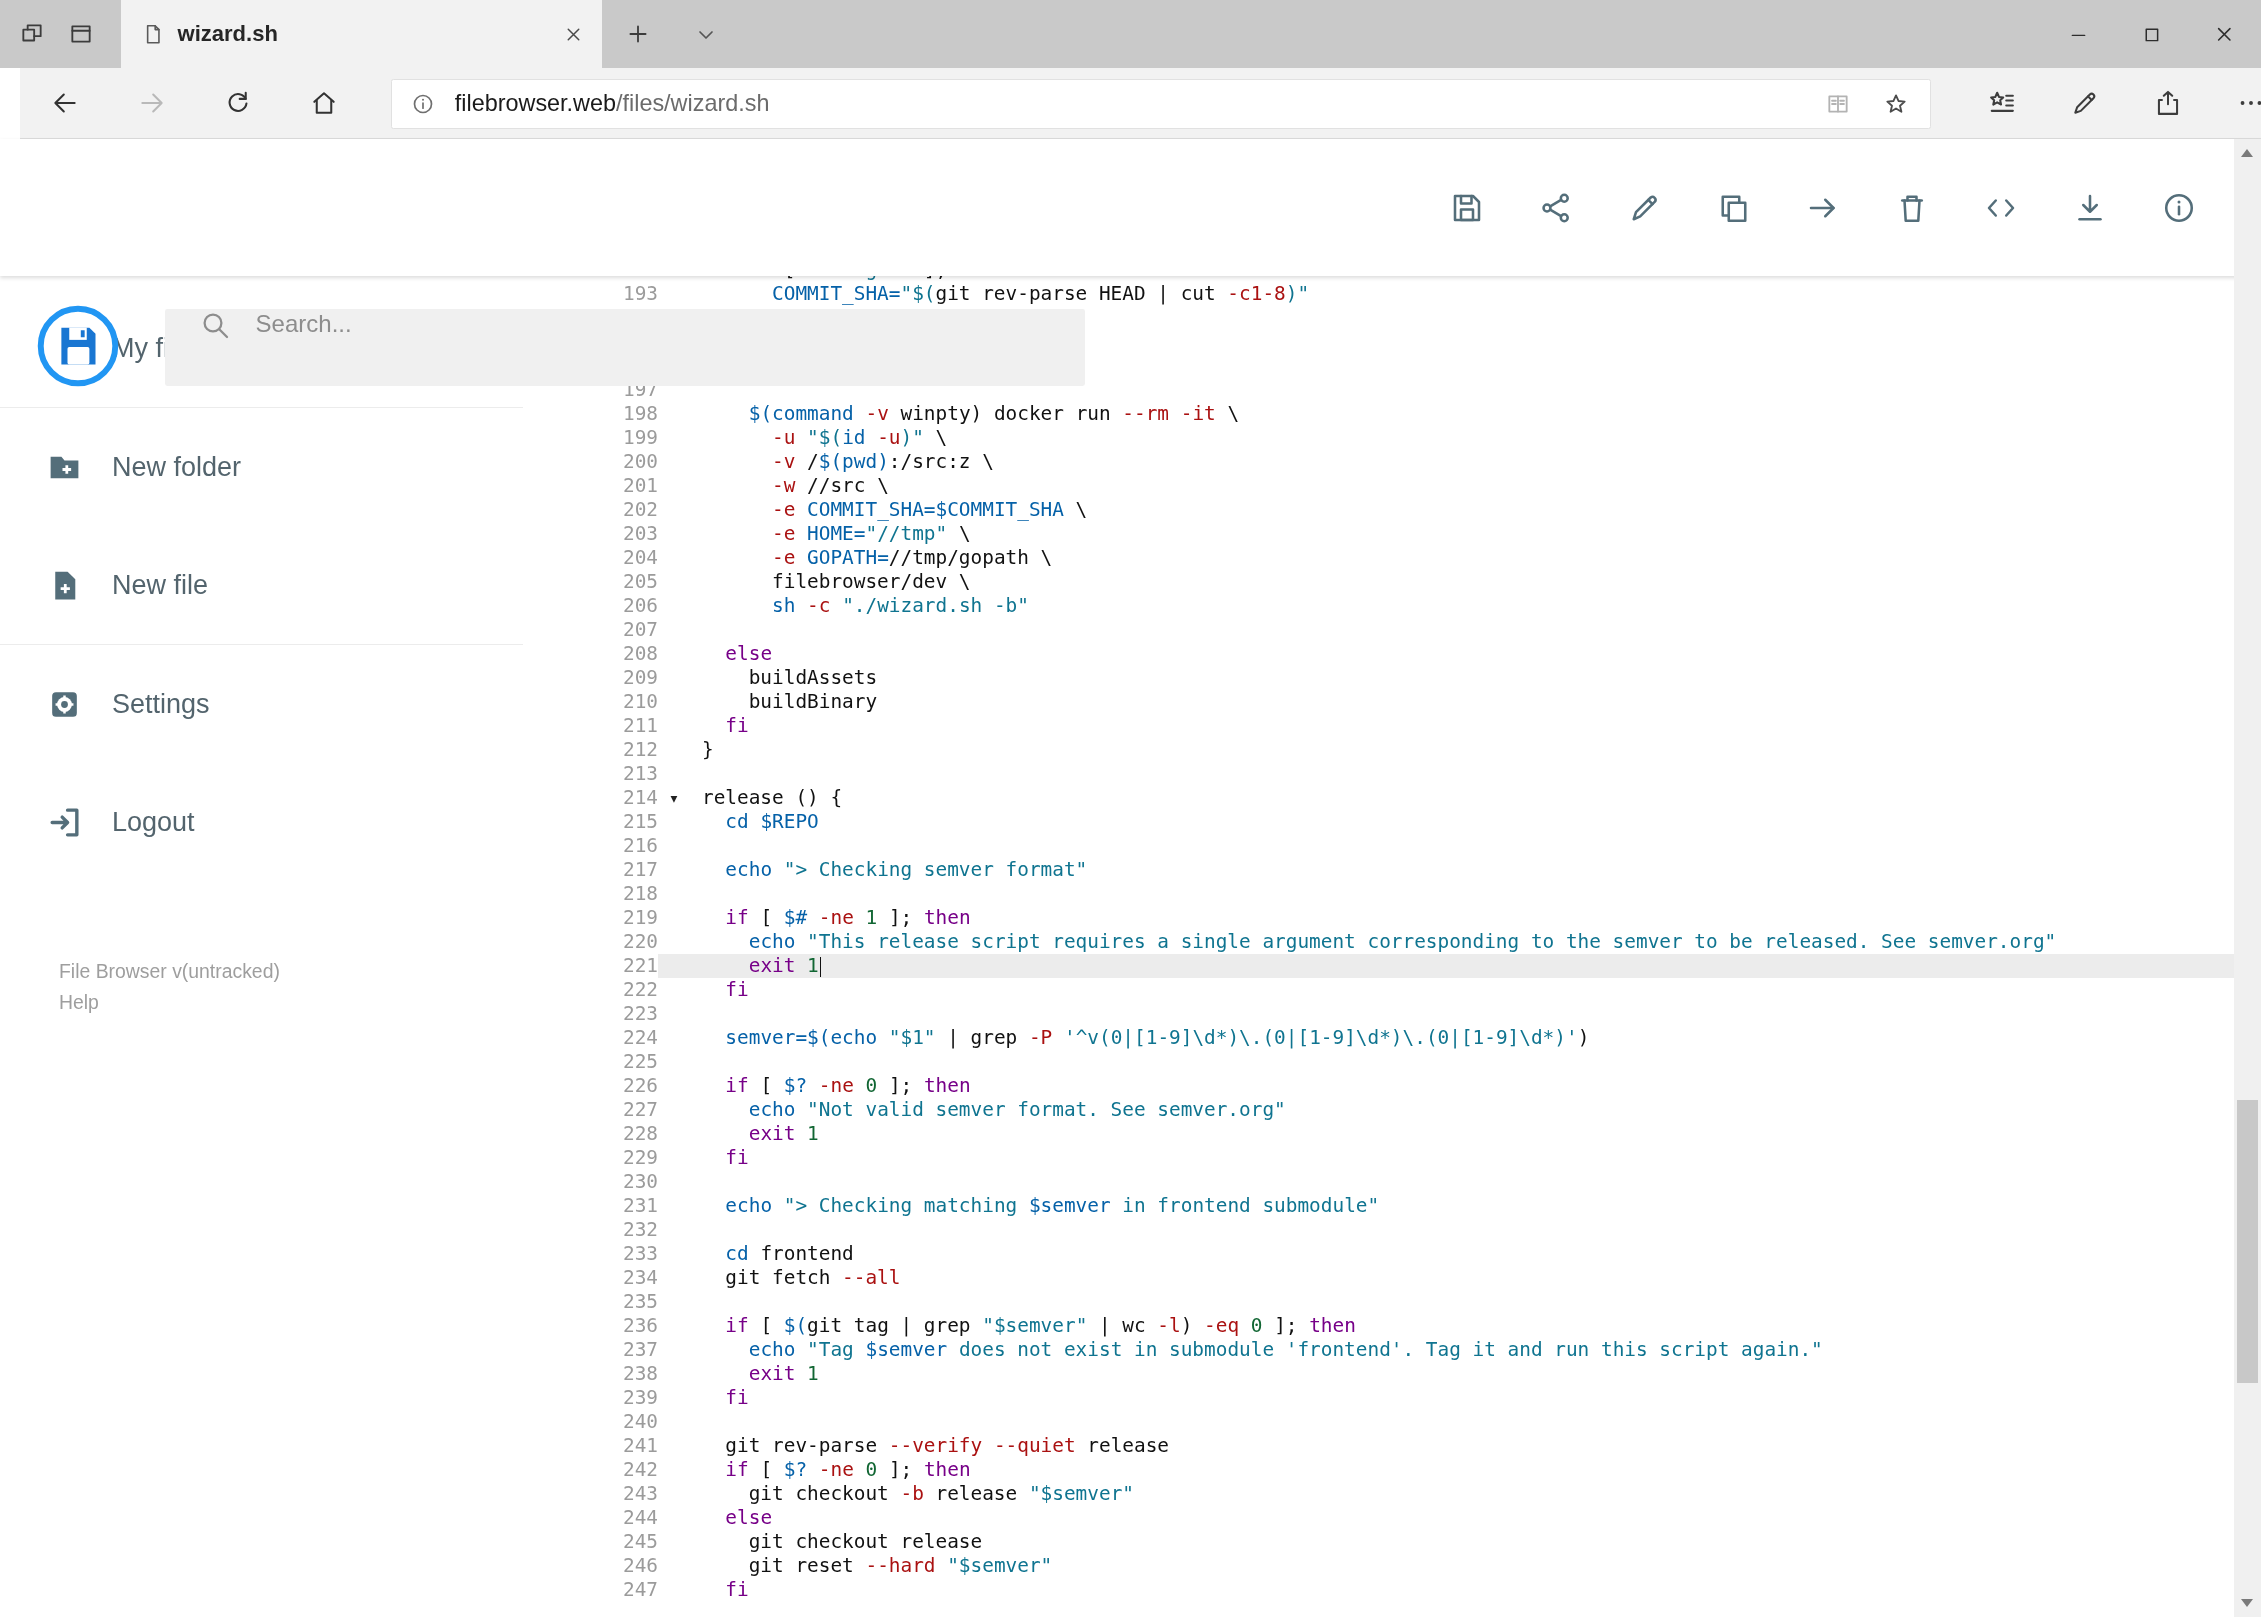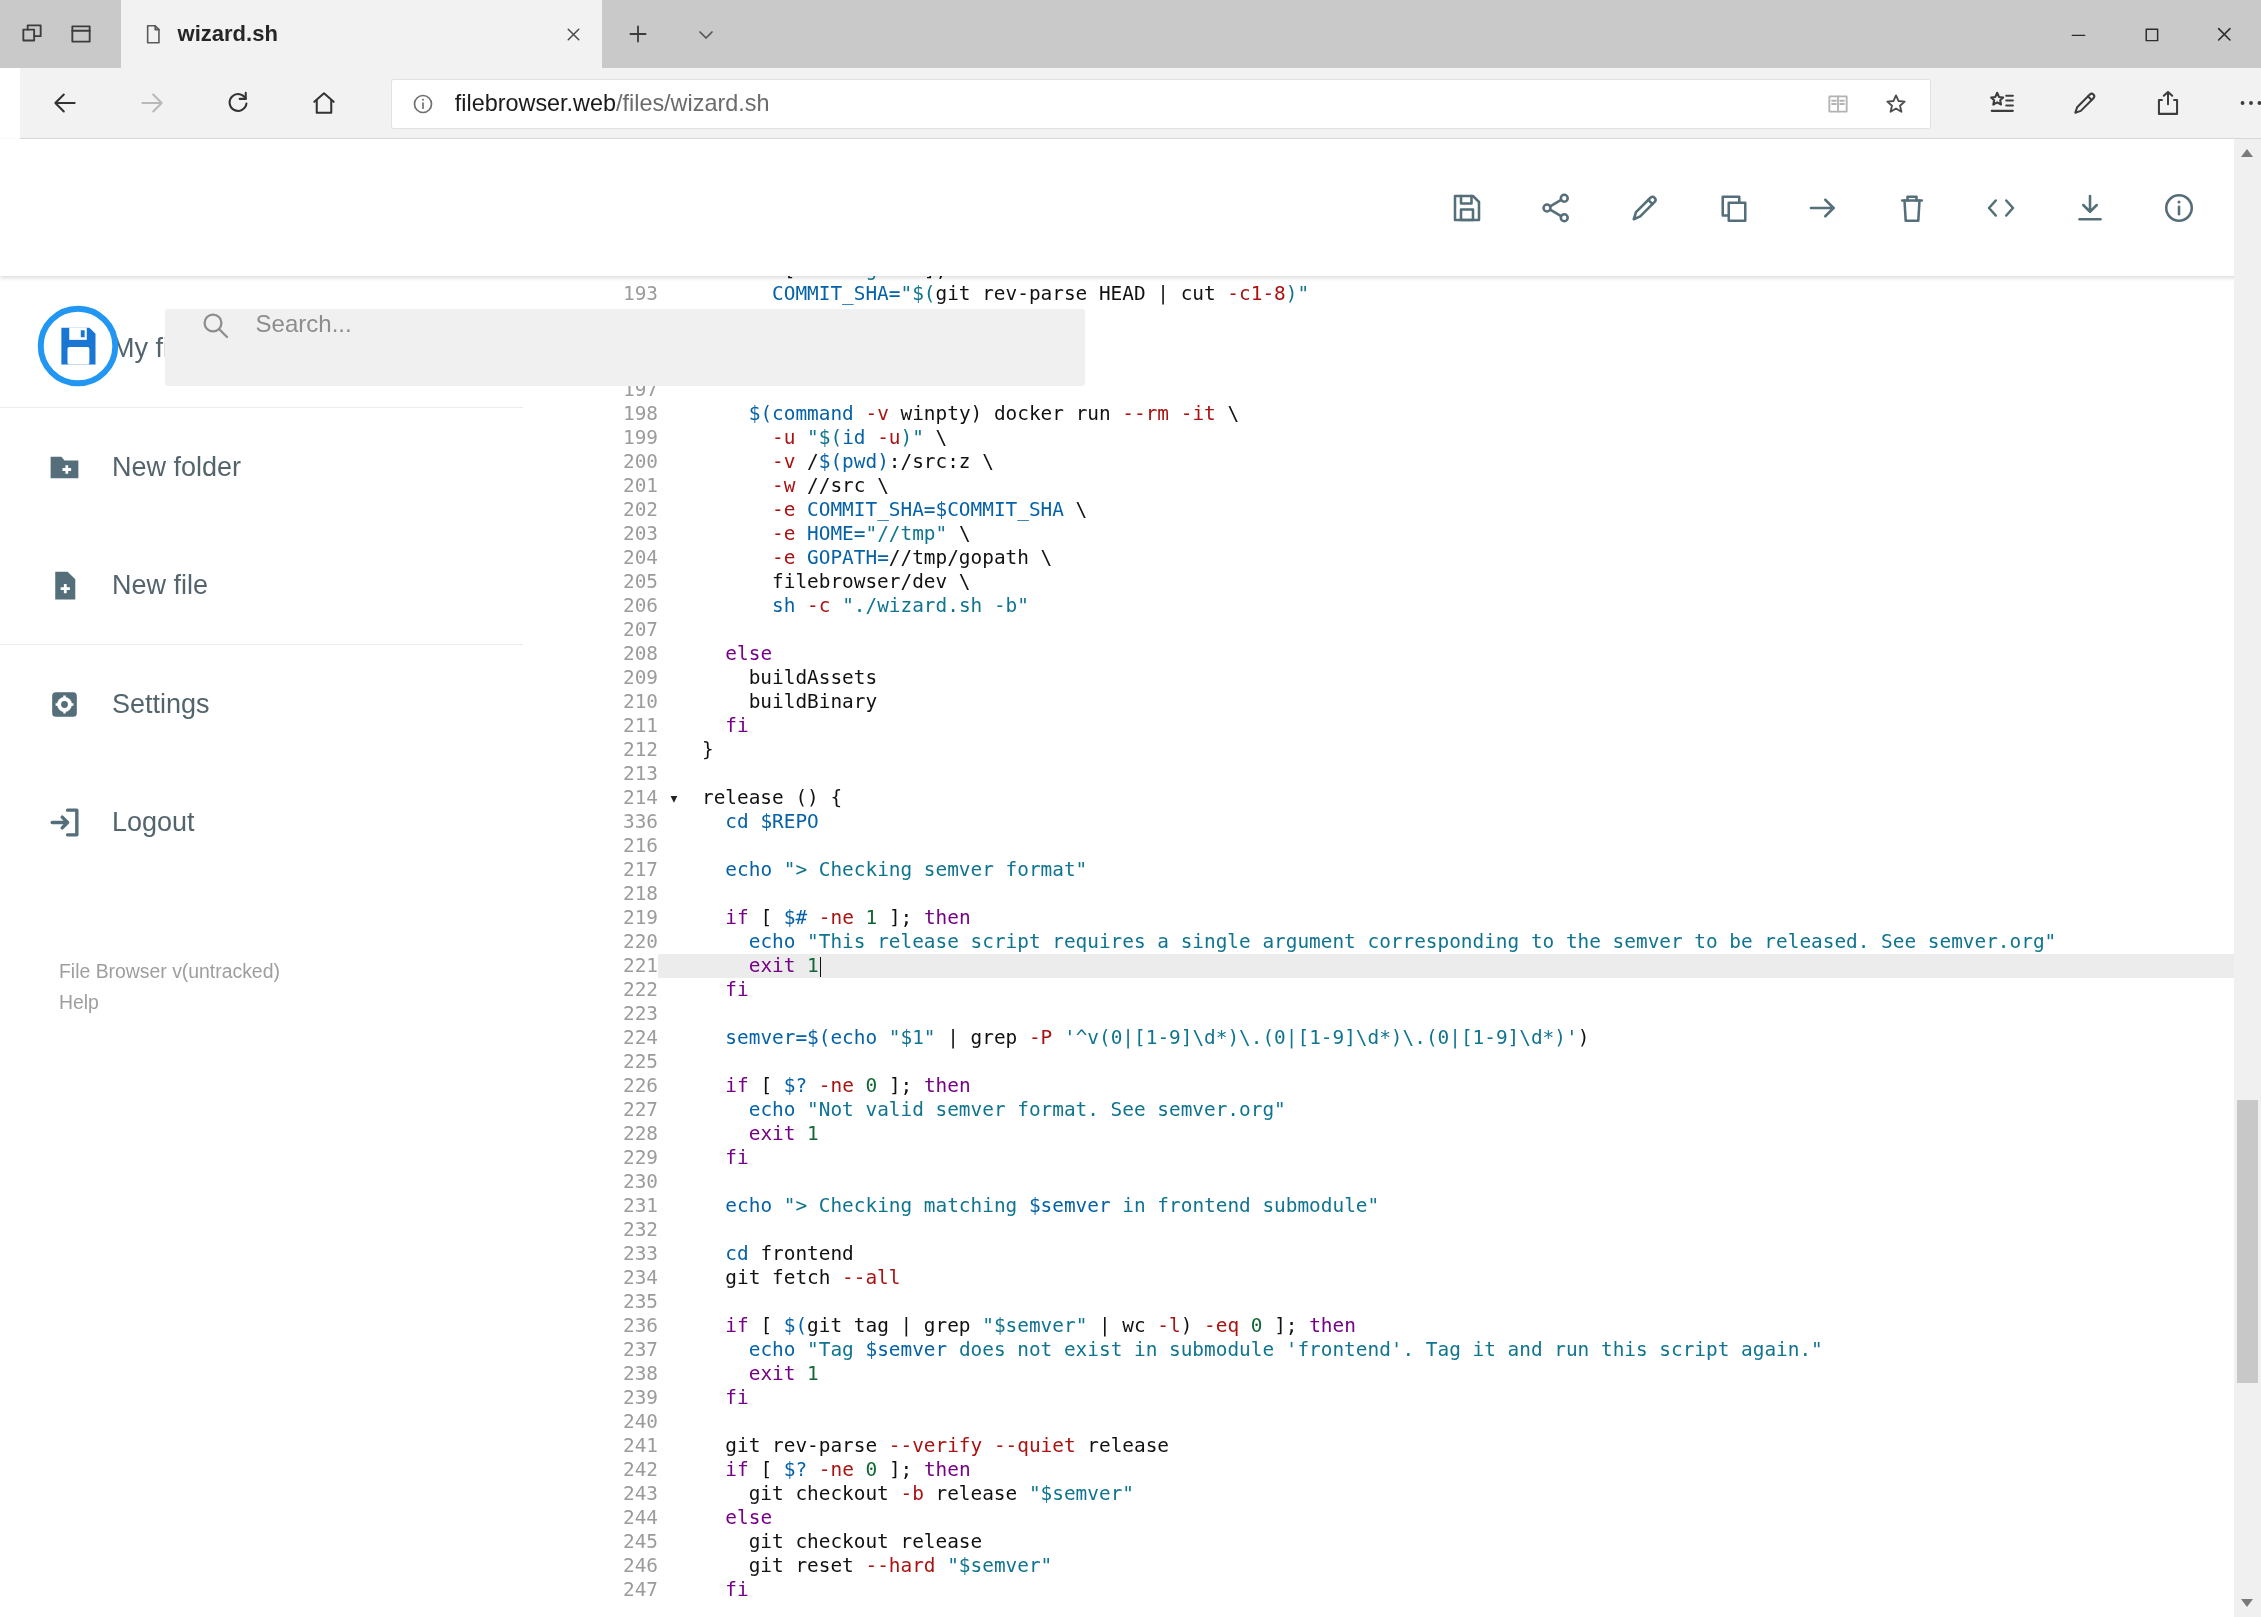--- a/index.html
+++ b/index.html
@@ -363,21 +363,21 @@
         <div class="cm-row"><span class="cm-gutter">205</span><span class="cm-code"><span class="tk-p">      filebrowser/dev \</span></span></div>
         <div class="cm-row"><span class="cm-gutter">206</span><span class="cm-code"><span class="tk-p">      </span><span class="tk-b">sh</span><span class="tk-p"> </span><span class="tk-f">-c</span><span class="tk-p"> </span><span class="tk-s">"./wizard.sh -b"</span></span></div>
         <div class="cm-row"><span class="cm-gutter">207</span><span class="cm-code"></span></div>
         <div class="cm-row"><span class="cm-gutter">208</span><span class="cm-code"><span class="tk-p">  </span><span class="tk-k">else</span></span></div>
         <div class="cm-row"><span class="cm-gutter">209</span><span class="cm-code"><span class="tk-p">    buildAssets</span></span></div>
         <div class="cm-row"><span class="cm-gutter">210</span><span class="cm-code"><span class="tk-p">    buildBinary</span></span></div>
         <div class="cm-row"><span class="cm-gutter">211</span><span class="cm-code"><span class="tk-p">  </span><span class="tk-k">fi</span></span></div>
         <div class="cm-row"><span class="cm-gutter">212</span><span class="cm-code"><span class="tk-p">}</span></span></div>
         <div class="cm-row"><span class="cm-gutter">213</span><span class="cm-code"></span></div>
         <div class="cm-row"><span class="cm-gutter">214<span class="cm-fold">▾</span></span><span class="cm-code"><span class="tk-p">release () {</span></span></div>
-        <div class="cm-row"><span class="cm-gutter">336</span><span class="cm-code"><span class="tk-p">  </span><span class="tk-b">cd</span><span class="tk-p"> </span><span class="tk-v">$REPO</span></span></div>
+        <div class="cm-row"><span class="cm-gutter">215</span><span class="cm-code"><span class="tk-p">  </span><span class="tk-b">cd</span><span class="tk-p"> </span><span class="tk-v">$REPO</span></span></div>
         <div class="cm-row"><span class="cm-gutter">216</span><span class="cm-code"></span></div>
         <div class="cm-row"><span class="cm-gutter">217</span><span class="cm-code"><span class="tk-p">  </span><span class="tk-b">echo</span><span class="tk-p"> </span><span class="tk-s">"&gt; Checking semver format"</span></span></div>
         <div class="cm-row"><span class="cm-gutter">218</span><span class="cm-code"></span></div>
         <div class="cm-row"><span class="cm-gutter">219</span><span class="cm-code"><span class="tk-p">  </span><span class="tk-k">if</span><span class="tk-p"> [ </span><span class="tk-v">$#</span><span class="tk-p"> </span><span class="tk-f">-ne</span><span class="tk-p"> </span><span class="tk-n">1</span><span class="tk-p"> ]; </span><span class="tk-k">then</span></span></div>
         <div class="cm-row"><span class="cm-gutter">220</span><span class="cm-code"><span class="tk-p">    </span><span class="tk-b">echo</span><span class="tk-p"> </span><span class="tk-s">"This release script requires a single argument corresponding to the semver to be released. See semver.org"</span></span></div>
         <div class="cm-row active"><span class="cm-gutter">221</span><span class="cm-code"><span class="tk-p">    </span><span class="tk-k">exit</span><span class="tk-p"> </span><span class="tk-n">1</span><span class="cm-cursor"></span></span></div>
         <div class="cm-row"><span class="cm-gutter">222</span><span class="cm-code"><span class="tk-p">  </span><span class="tk-k">fi</span></span></div>
         <div class="cm-row"><span class="cm-gutter">223</span><span class="cm-code"></span></div>
         <div class="cm-row"><span class="cm-gutter">224</span><span class="cm-code"><span class="tk-p">  </span><span class="tk-v">semver=$(</span><span class="tk-b">echo</span><span class="tk-p"> </span><span class="tk-s">"$1"</span><span class="tk-p"> | grep </span><span class="tk-f">-P</span><span class="tk-p"> </span><span class="tk-s">'^v(0|[1-9]\d*)\.(0|[1-9]\d*)\.(0|[1-9]\d*)'</span><span class="tk-p">)</span></span></div>
         <div class="cm-row"><span class="cm-gutter">225</span><span class="cm-code"></span></div>

